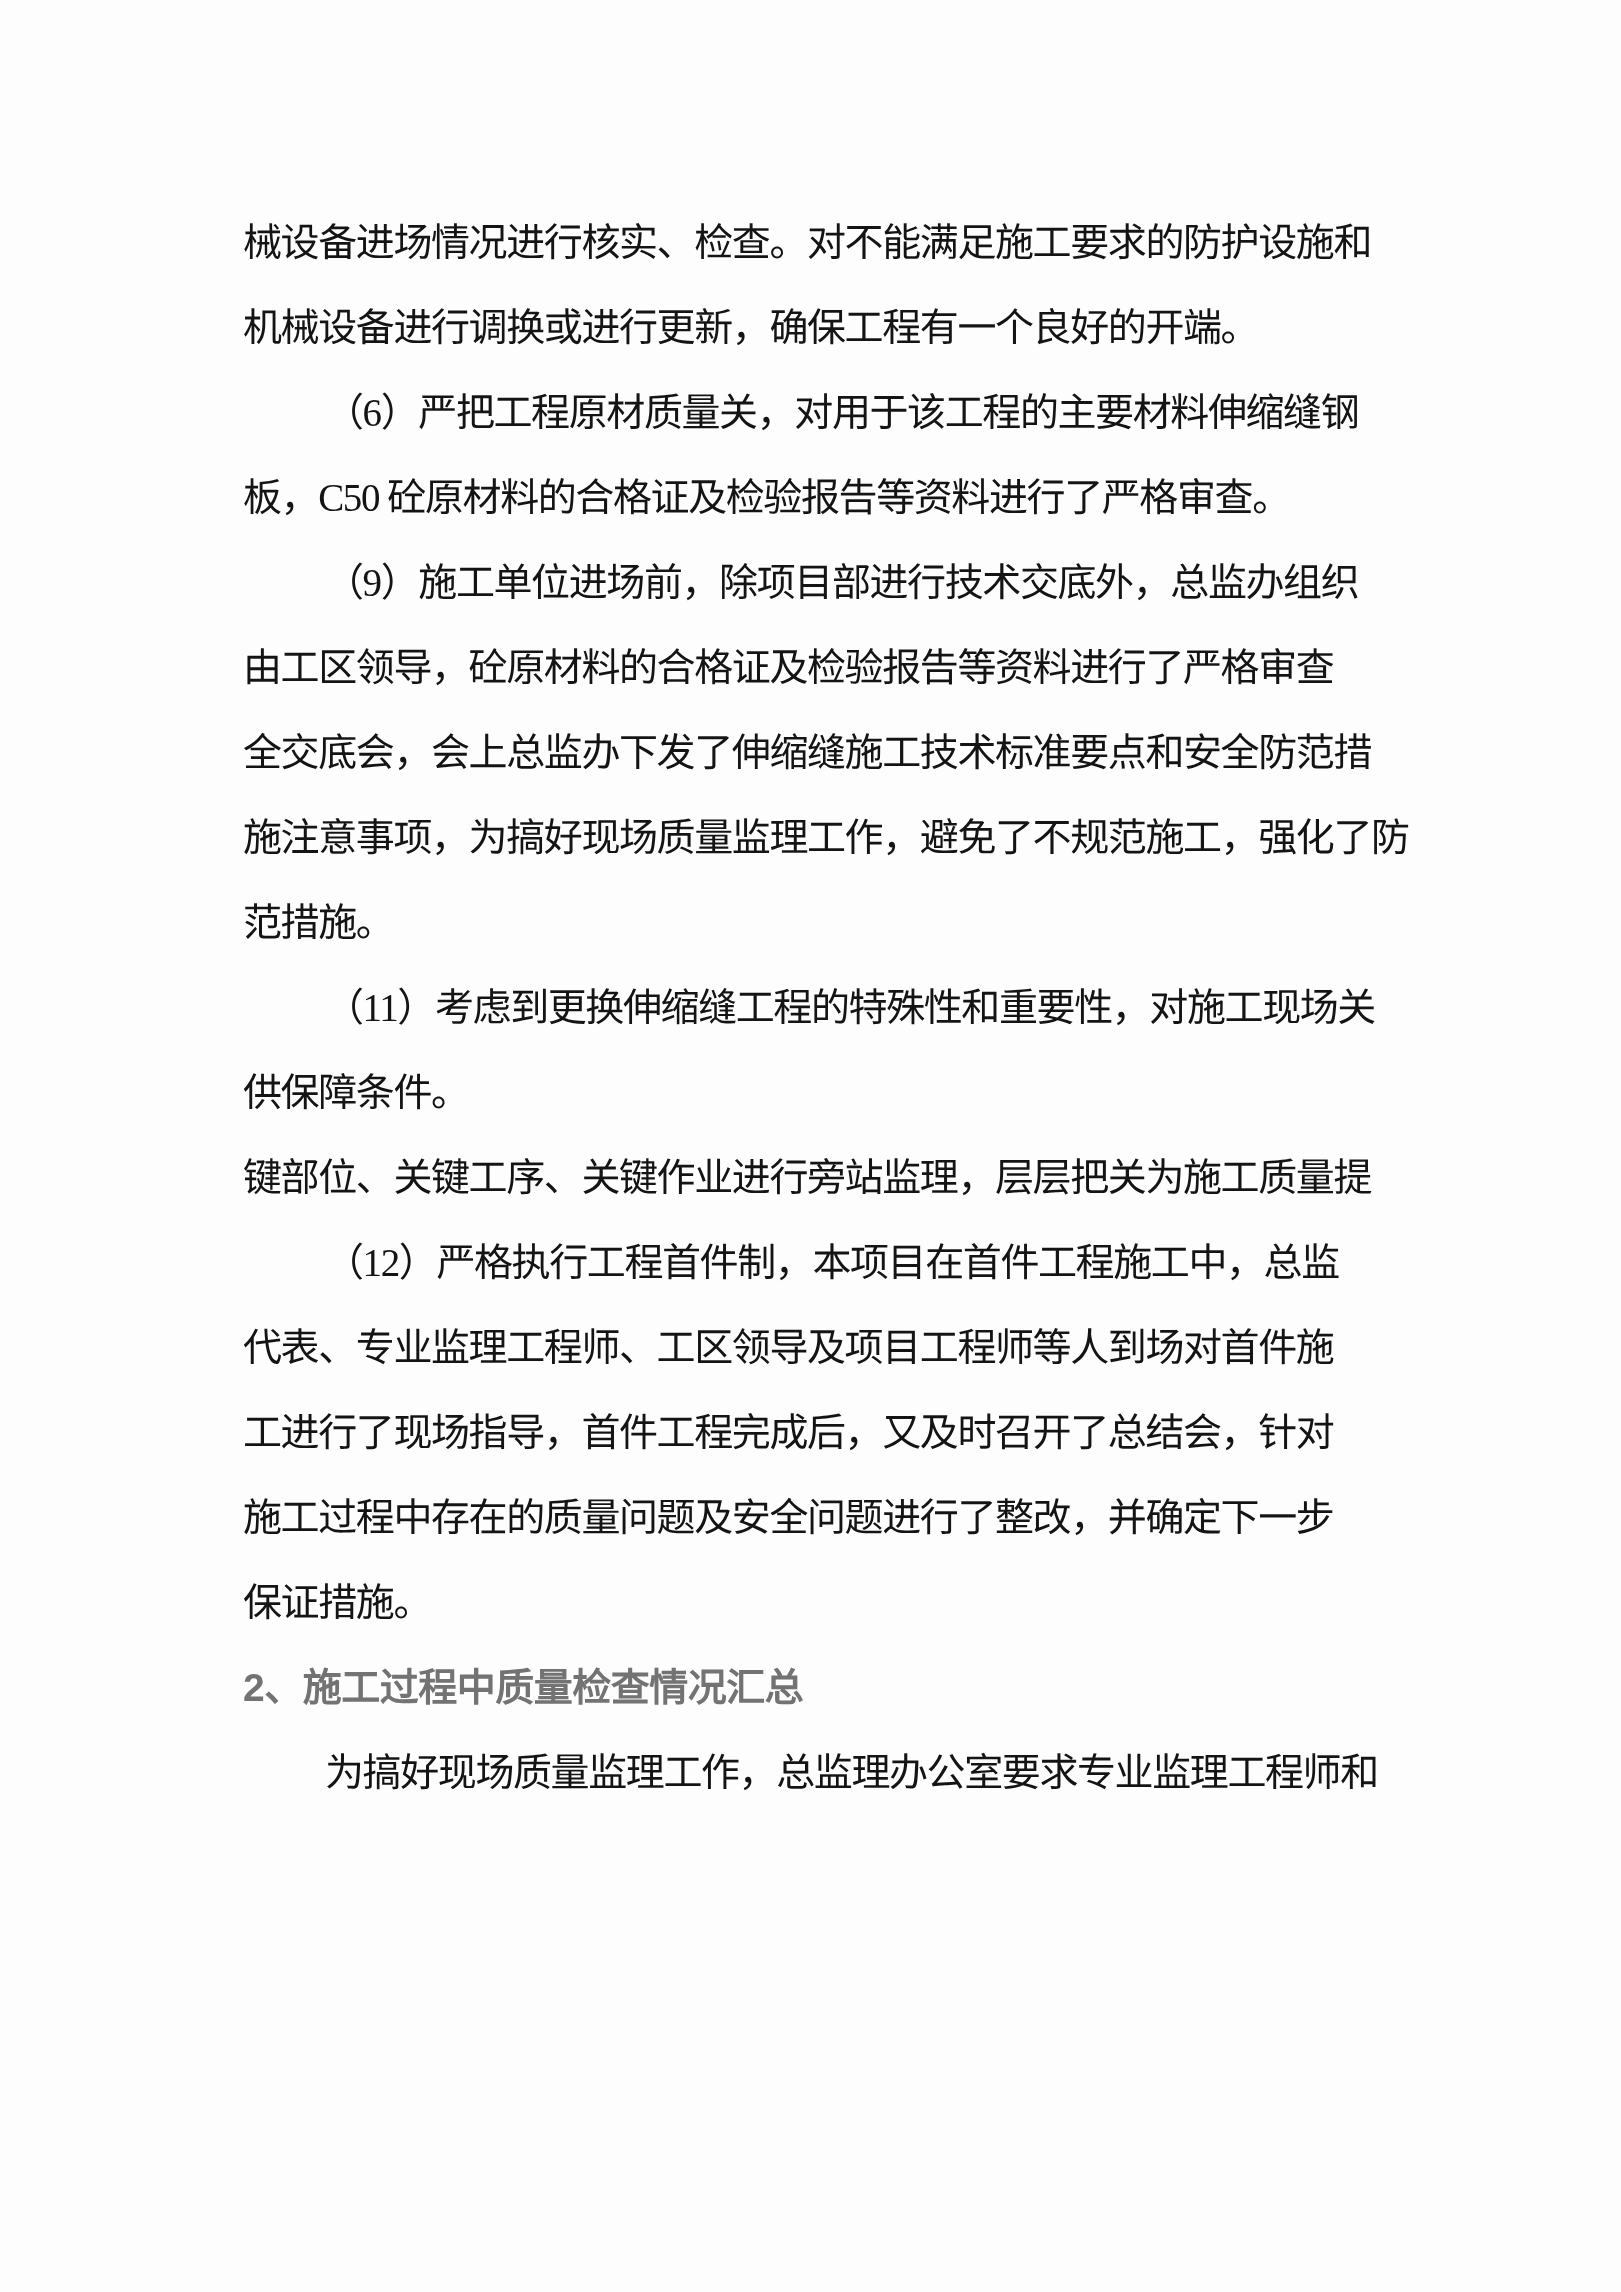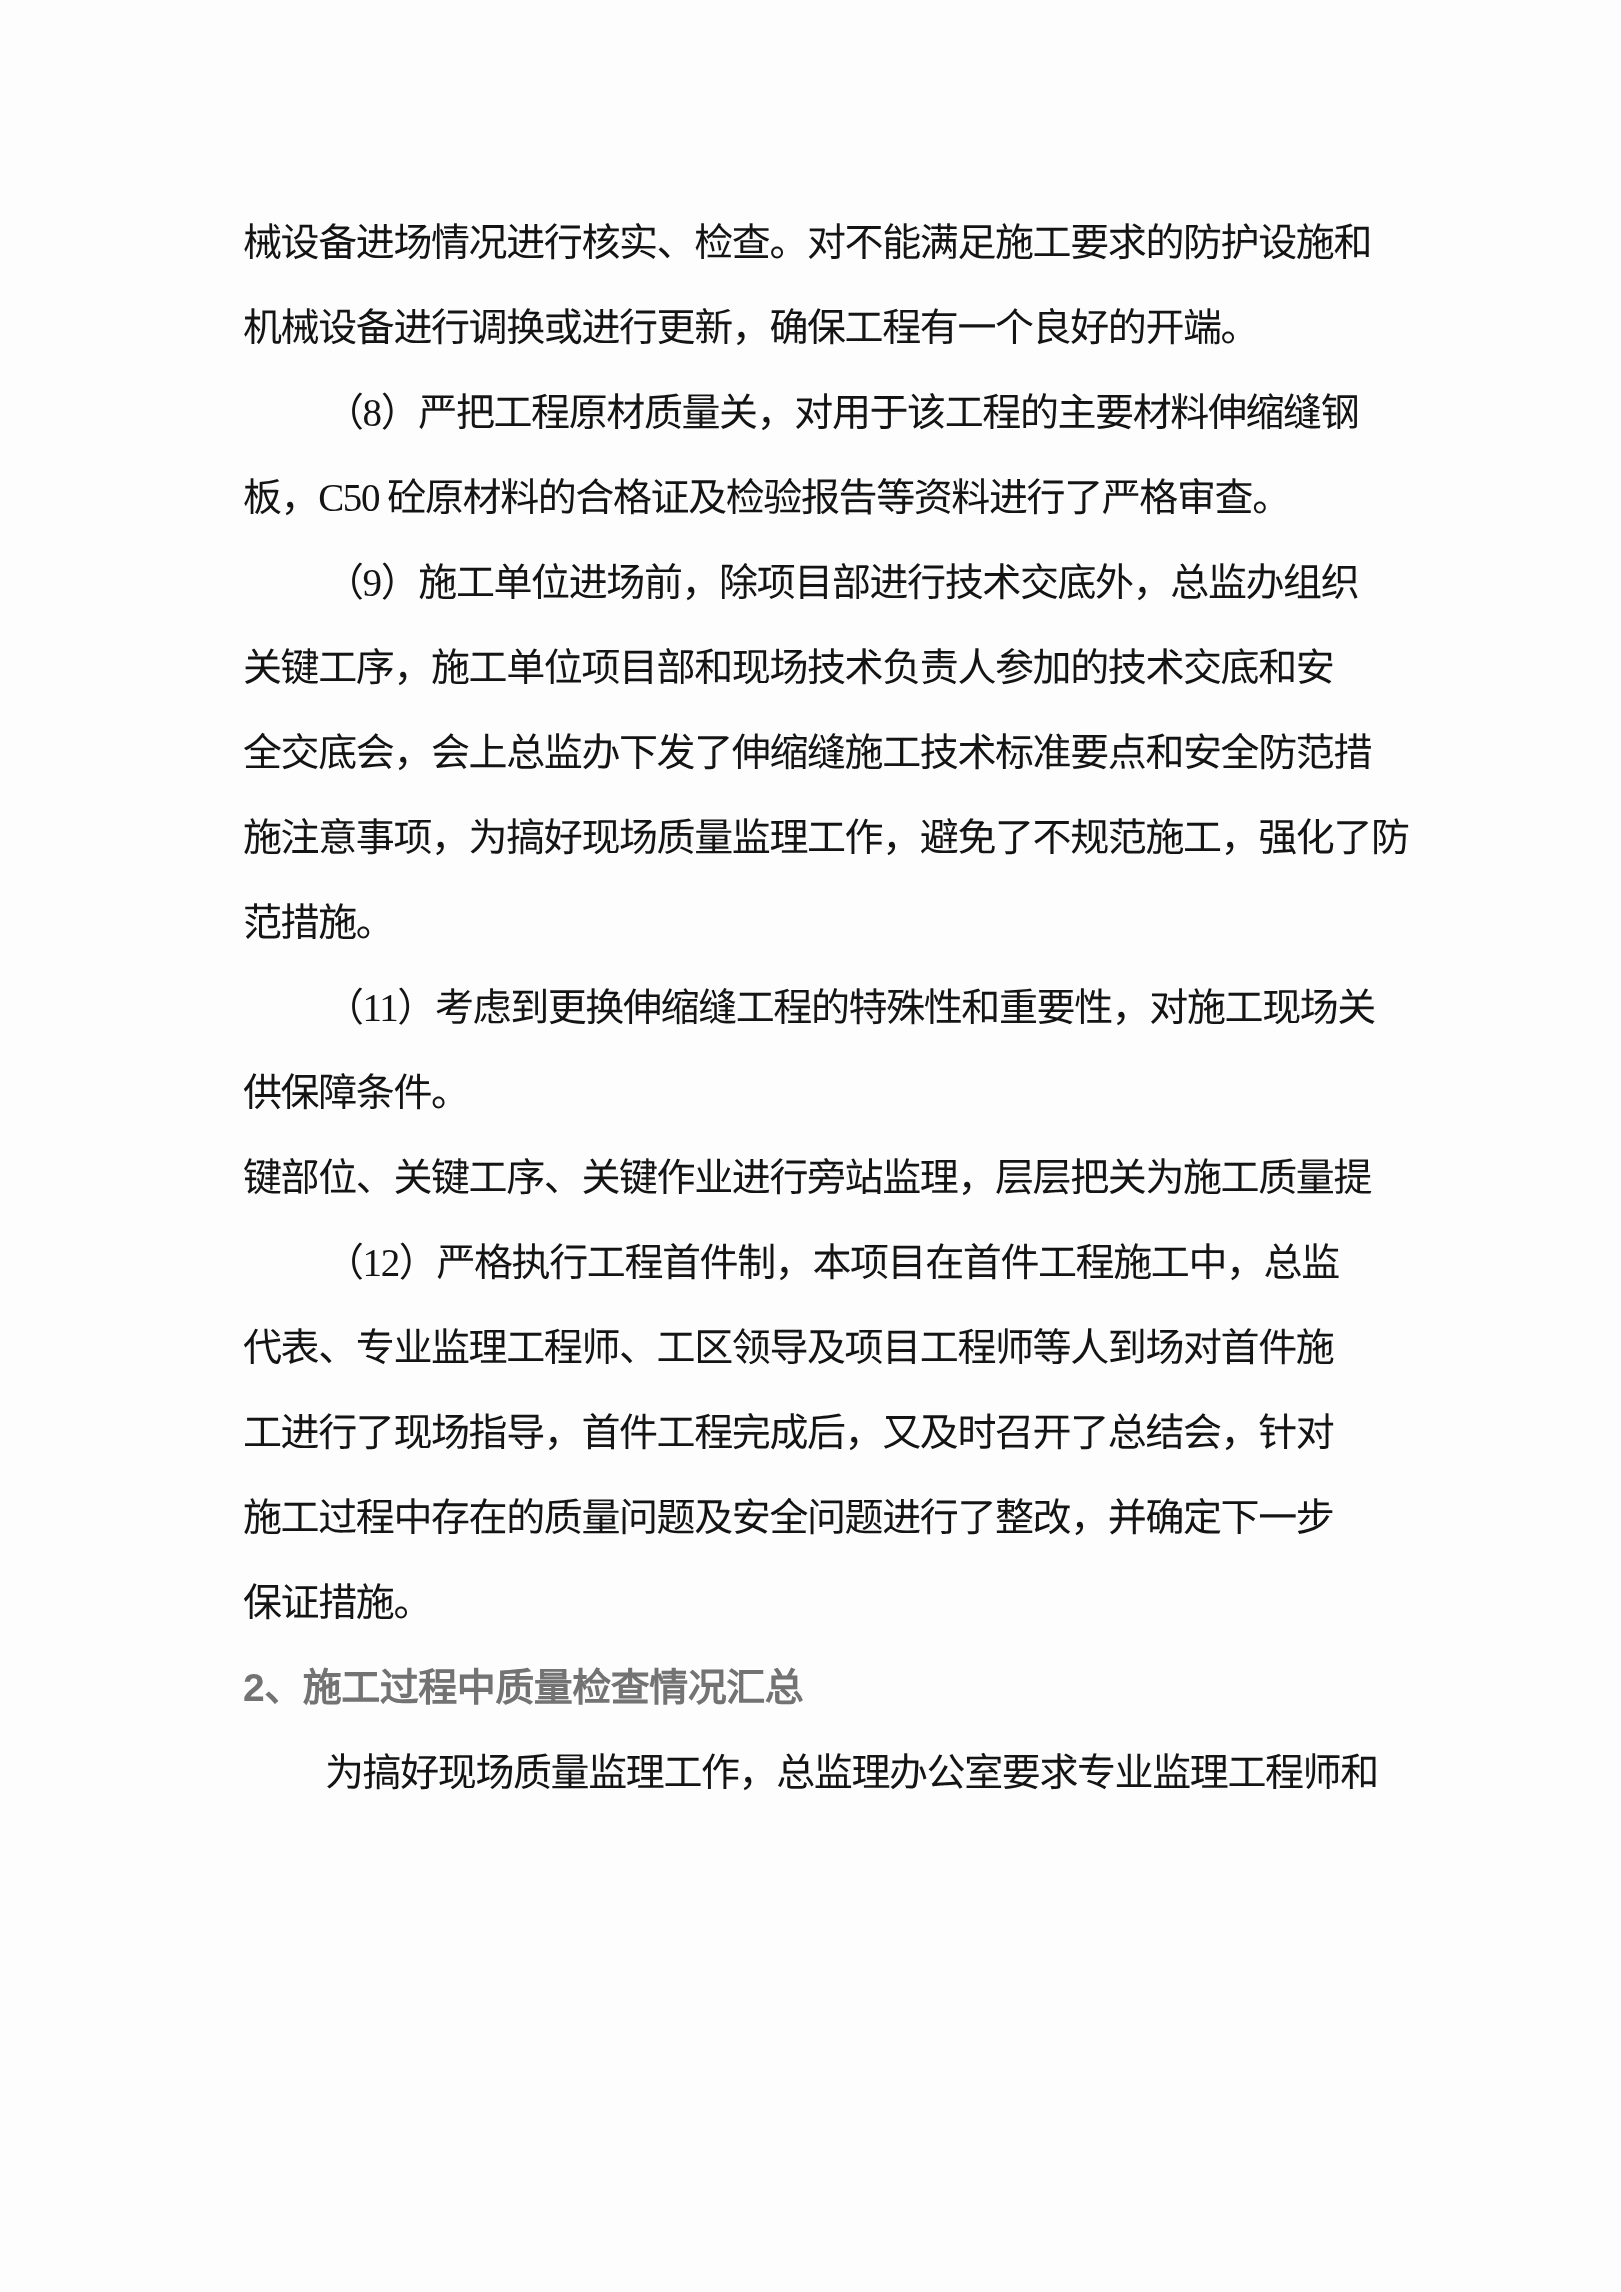--- a/index.html
+++ b/index.html
@@ -50,27 +50,27 @@
 
 <div class="page">
   <div class="text-block">
 
     <div class="para">
       <div class="line">械设备进场情况进行核实、检查。对不能满足施工要求的防护设施和</div>
       <div class="line">机械设备进行调换或进行更新，确保工程有一个良好的开端。</div>
     </div>
 
     <div class="para">
-      <div class="line indent">（8）严把工程原材质量关，对用于该工程的主要材料伸缩缝钢</div>
+      <div class="line indent">（6）严把工程原材质量关，对用于该工程的主要材料伸缩缝钢</div>
       <div class="line">板，C50 砼原材料的合格证及检验报告等资料进行了严格审查。</div>
     </div>
 
     <div class="para">
       <div class="line indent">（9）施工单位进场前，除项目部进行技术交底外，总监办组织</div>
-      <div class="line">关键工序，施工单位项目部和现场技术负责人参加的技术交底和安</div>
+      <div class="line">由工区领导，砼原材料的合格证及检验报告等资料进行了严格审查</div>
       <div class="line">全交底会，会上总监办下发了伸缩缝施工技术标准要点和安全防范措</div>
       <div class="line">施注意事项，为搞好现场质量监理工作，避免了不规范施工，强化了防</div>
       <div class="line">范措施。</div>
     </div>
 
 
     <div class="para">
       <div class="line indent">（11）考虑到更换伸缩缝工程的特殊性和重要性，对施工现场关</div>
       <div class="line">供保障条件。</div>
       <div class="line">键部位、关键工序、关键作业进行旁站监理，层层把关为施工质量提</div>

